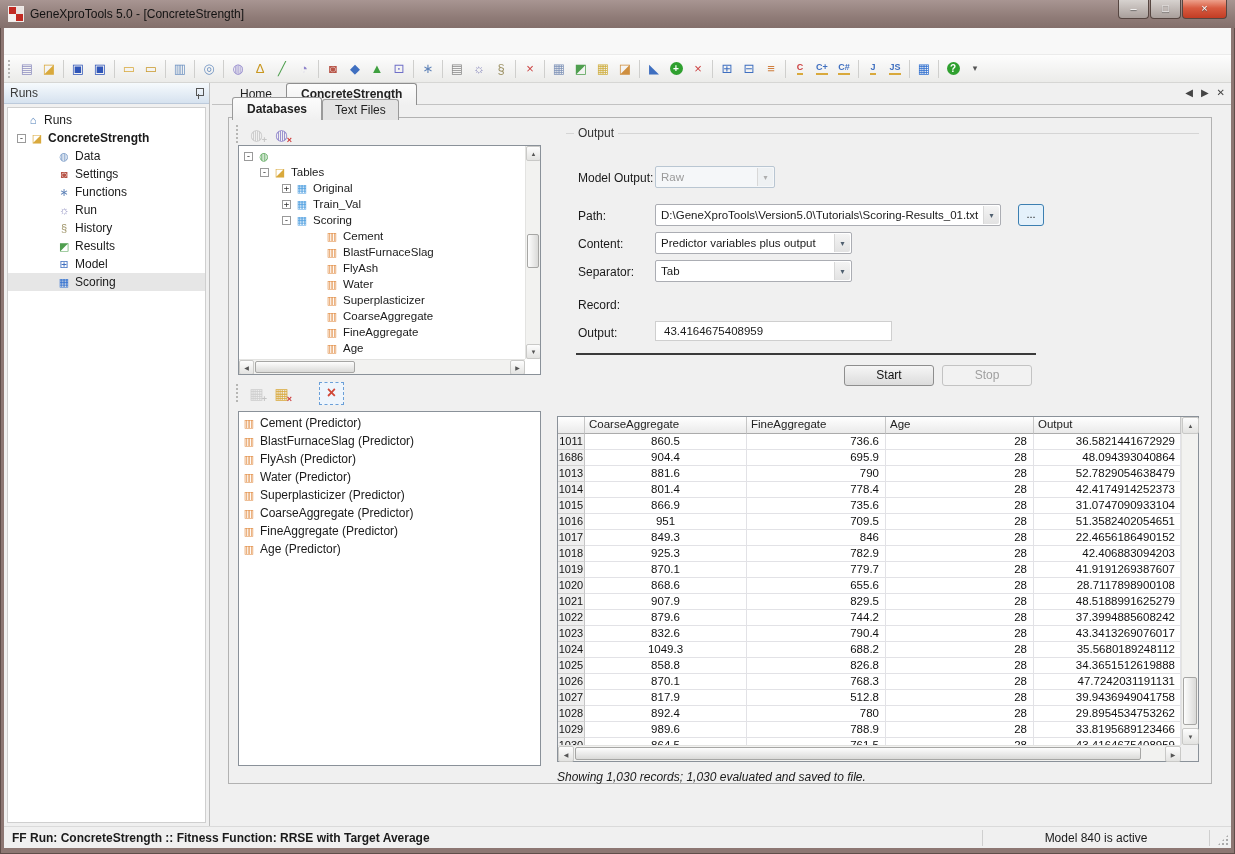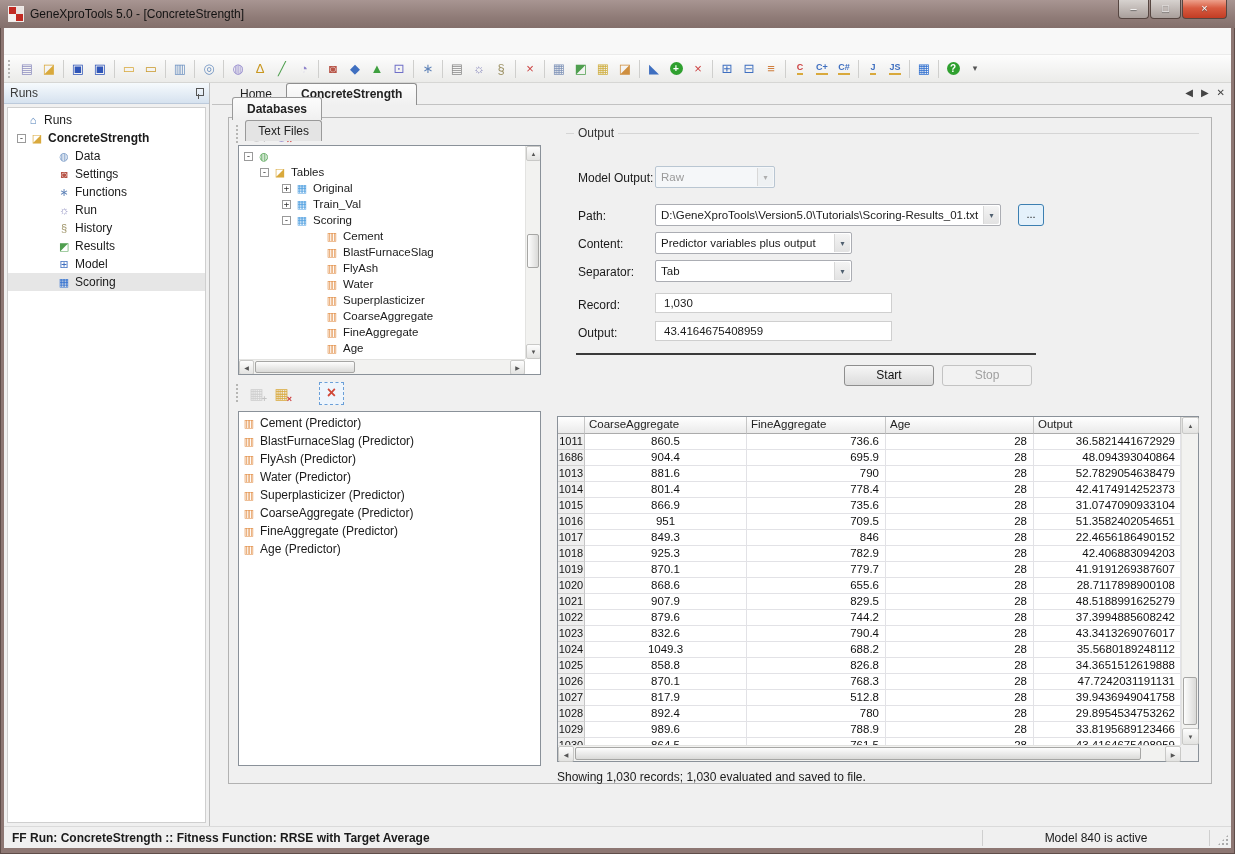--- a/index.html
+++ b/index.html
@@ -65,21 +65,21 @@
   
   .main { position:absolute; left:208px; top:55px; width:1019px; bottom:22px; background:#f0f0f0; }
   .doc-tabs { position:absolute; top:0; left:14px; height:22px; display:flex; align-items:flex-end; }
   .doc-topline { position:absolute; top:21px; left:0; right:0; border-top:1px solid #c2c2c2; }
   .dtab { font-size:12px; padding:3px 14px 4px; color:#222; }
   .dtab.active { background:linear-gradient(#fdfdfd,#f0f0f0); border:1px solid #8f8f8f; border-bottom:none;
                  border-radius:3px 3px 0 0; font-weight:bold; position:relative; z-index:2; }
   .tab-nav { position:absolute; top:4px; right:6px; display:flex; gap:8px; }
   .tab-nav span { font-size:10px; color:#444; }
 
-  .subtabs { position:absolute; top:14px; left:20px; display:flex; align-items:flex-end; z-index:3;flex-direction:column; }
+  .subtabs { position:absolute; top:14px; left:20px; display:flex; align-items:flex-end; z-index:3; }
   .stab { font-size:12px; padding:3px 12px; color:#222; border:1px solid #9a9a9a; border-bottom:none;
           border-radius:3px 3px 0 0; background:#e4e4e4; }
   .stab.active { background:linear-gradient(#fcfcfc,#f0f0f0); font-weight:bold; padding:4px 14px; }
 
   .page { position:absolute; left:16px; top:34px; width:984px; height:667px; background:#f0f0f0;
           border:1px solid #b2b2b2; }
 
   
   .mini-toolbar { position:absolute; display:flex; align-items:center; height:26px; }
   .mini-btn { width:25px; height:23px; display:flex; align-items:center; justify-content:center;
@@ -158,21 +158,21 @@
   .c1 { width:162px; flex:none; text-align:center; }
   .c2 { width:139px; flex:none; text-align:right; padding-right:6px; }
   .c3 { width:148px; flex:none; text-align:right; padding-right:6px; }
   .c4 { flex:1; text-align:right; padding-right:5px; }
   .ghead .c1, .ghead .c2, .ghead .c3, .ghead .c4 { text-align:left; padding-right:0; }
   .grid .sb-v { bottom:16px; width:17px; }
   .grid .sb-v .sb-btn { width:17px; height:17px; }
   .grid .sb-h { right:17px; height:16px; }
   .grid .sb-h .sb-btn { width:16px; height:16px; }
   .grid-corner { position:absolute; right:0; bottom:0; width:17px; height:16px; background:#f0f0f0; }
-  .grid-status { position:absolute; left:328px; top:652px; font-size:12px; color:#1a1a1a; }
+  .grid-status { position:absolute; left:328px; top:652px; font-size:12px; color:#1a1a1a;font-style:italic; }
 
   
   .statusbar { position:absolute; left:0; right:0; bottom:0; height:22px; background:#f0f0f0;
                border-top:1px solid #dadada; display:flex; align-items:center; font-size:12px; color:#1a1a1a; }
   .sb-left { width:978px; padding-left:8px;font-weight:bold; }
   .sb-div { width:1px; height:16px; background:#cfcfcf; }
   .sb-right { width:226px; text-align:center; }
   .grip { position:absolute; right:2px; bottom:2px; width:12px; height:12px;
           background:radial-gradient(circle at 2px 2px,#aaa 1px,transparent 1.2px);
           background-size:4px 4px; clip-path:polygon(100% 0,100% 100%,0 100%); }
@@ -594,21 +594,20 @@
             <span class="arrow">▾</span>
           </span>
 
           <span class="f-label" style="left:12px;top:139px">Separator:</span>
           <span class="combo" style="left:89px;top:134px;width:197px">
             <span class="val">Tab</span>
             <span class="arrow">▾</span>
           </span>
 
           <span class="f-label" style="left:12px;top:172px">Record:</span>
-          <span class="textbox" style="left:89px;top:167px;width:237px">1,030</span>
 
           <span class="f-label" style="left:12px;top:200px">Output:</span>
           <span class="textbox" style="left:89px;top:195px;width:237px">43.4164675408959</span>
 
           <span class="divider" style="top:227px"></span>
           <span class="btn" style="left:278px;top:239px">Start</span>
           <span class="btn disabled" style="left:376px;top:239px">Stop</span>
         </div>
 
         <div class="mini-toolbar vars-toolbar">

